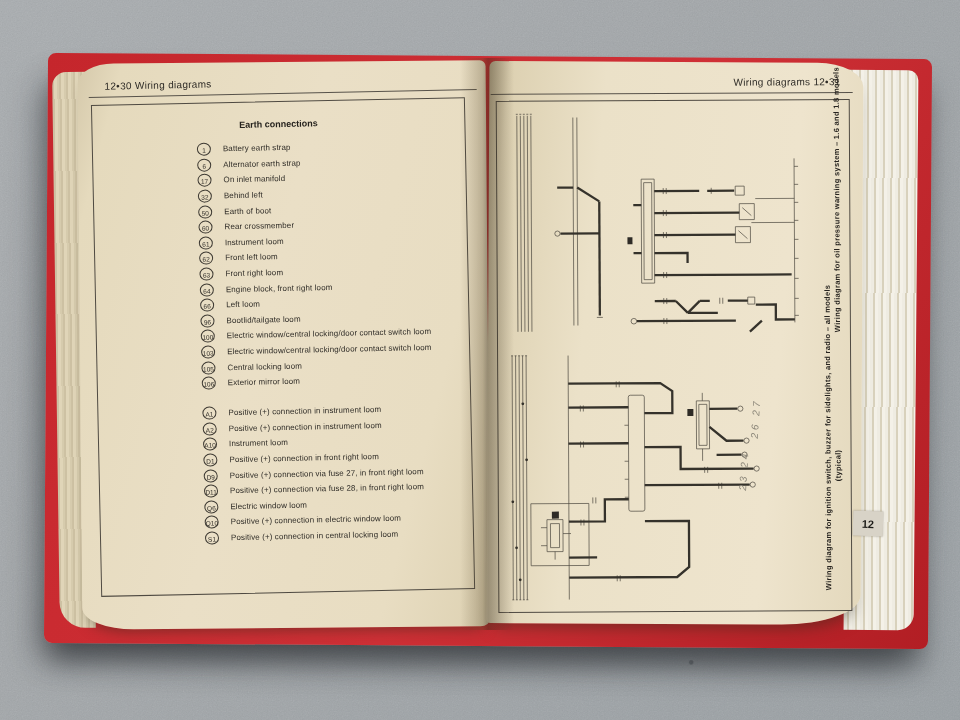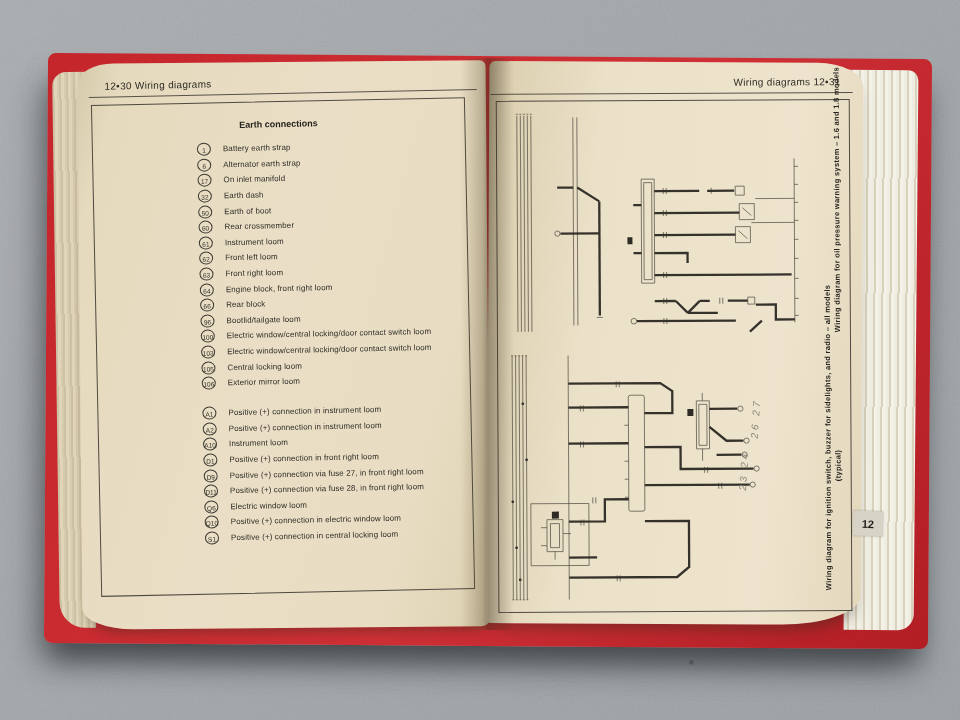--- a/index.html
+++ b/index.html
@@ -115,21 +115,21 @@
             <span class="kl">Alternator earth strap</span>
           </div>
 
           <div class="krow">
             <span class="kc">17</span>
             <span class="kl">On inlet manifold</span>
           </div>
 
           <div class="krow">
             <span class="kc">32</span>
-            <span class="kl">Earth dash</span>
+            <span class="kl">Behind left</span>
           </div>
 
           <div class="krow">
             <span class="kc">50</span>
             <span class="kl">Earth of boot</span>
           </div>
 
           <div class="krow">
             <span class="kc">60</span>
             <span class="kl">Rear crossmember</span>
@@ -150,21 +150,21 @@
             <span class="kl">Front right loom</span>
           </div>
 
           <div class="krow">
             <span class="kc">64</span>
             <span class="kl">Engine block, front right loom</span>
           </div>
 
           <div class="krow">
             <span class="kc">66</span>
-            <span class="kl">Rear block</span>
+            <span class="kl">Left loom</span>
           </div>
 
           <div class="krow">
             <span class="kc">96</span>
             <span class="kl">Bootlid/tailgate loom</span>
           </div>
 
           <div class="krow">
             <span class="kc">100</span>
             <span class="kl">Electric window/central locking/door contact switch loom</span>

